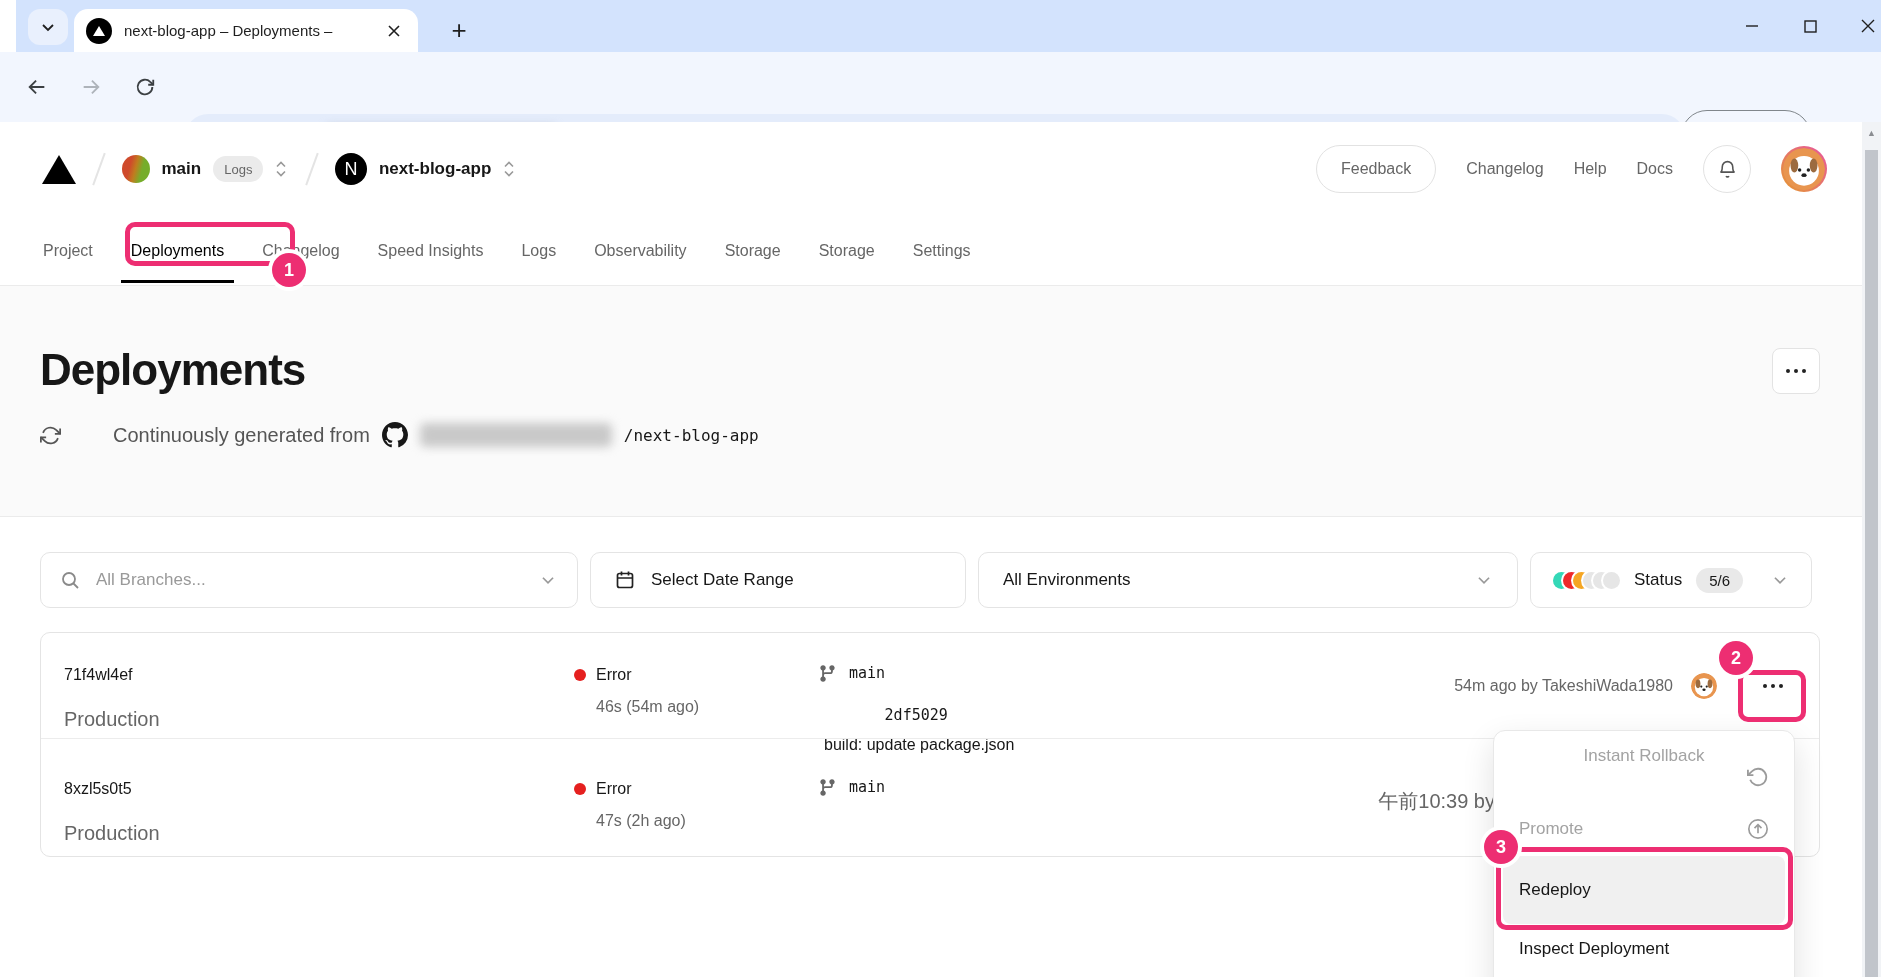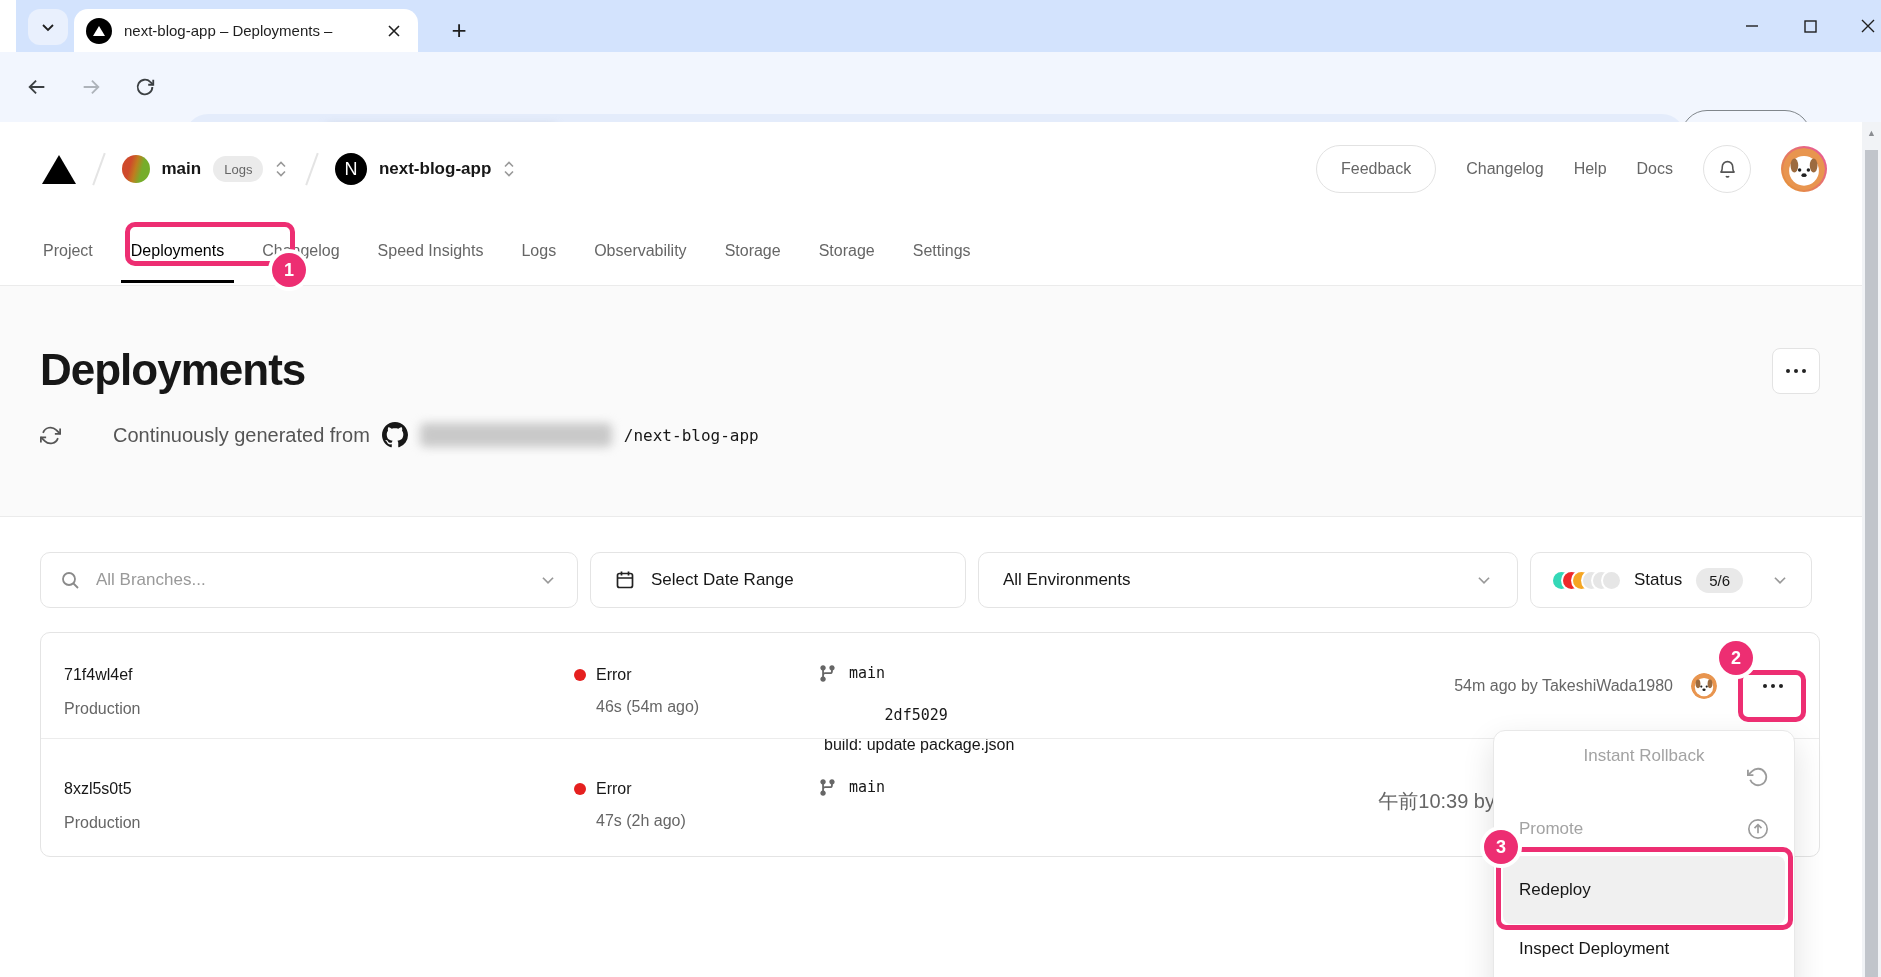--- a/index.html
+++ b/index.html
@@ -108,21 +108,21 @@
   .countpill { margin-left:14px; background:#e9e9e9; border-radius:14px; padding:4px 13px;
     font-size:15px; color:#171717; }
 
   
   .card { position:absolute; left:40px; top:632px; width:1780px; height:225px; background:#fff;
     border:1px solid #e4e4e4; border-radius:10px; }
   .drow { position:absolute; left:0; width:100%; }
   .drow2 { border-top:1px solid #ececec; }
   .cell-id { position:absolute; left:23px; top:31px; }
   .dep-id { font-size:16px; font-weight:500; color:#171717; line-height:22px; }
-  .dep-env { font-size:16px; color:#666; line-height:22px; margin-top:12px; }
+  .dep-env { font-size:20px; color:#666; line-height:22px; margin-top:22px; }
   .cell-status { position:absolute; left:533px; top:31px; }
   .stat-line { display:flex; align-items:center; gap:10px; line-height:22px; }
   .reddot { width:12px; height:12px; border-radius:50%; background:#e5201f; }
   .stat-label { font-size:16px; color:#171717; }
   .stat-dur { font-size:16px; color:#666; line-height:22px; margin-top:10px; margin-left:22px; }
   .cell-git { position:absolute; left:777px; top:29px; }
   .gitline { display:flex; align-items:center; gap:12px; height:22px; color:#666; }
   .gitline + .gitline { margin-top:10px;flex-direction:column; }
   .gittext { font-size:15px; color:#171717; }
   .commitmsg { font-size:16px; color:#171717; margin-left:6px; font-family:"Liberation Sans","DejaVu Sans",sans-serif; }

